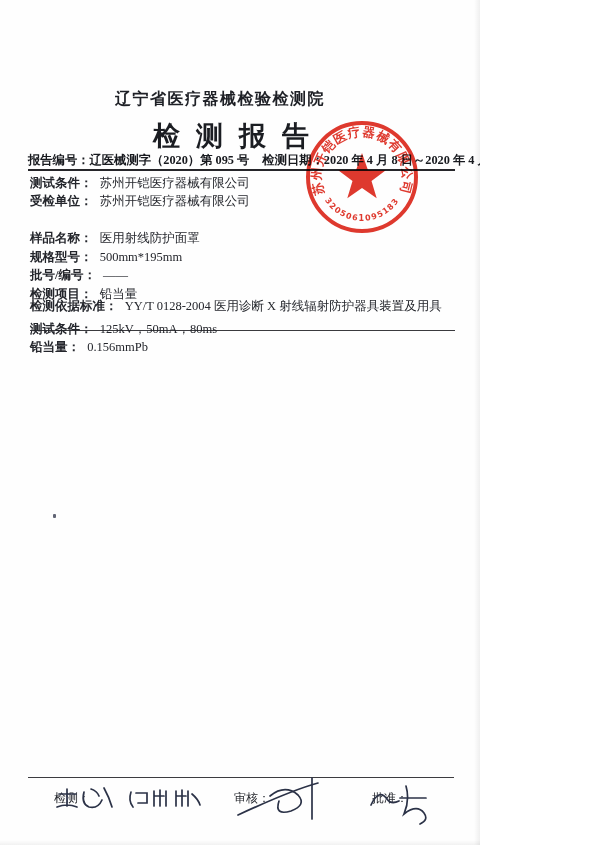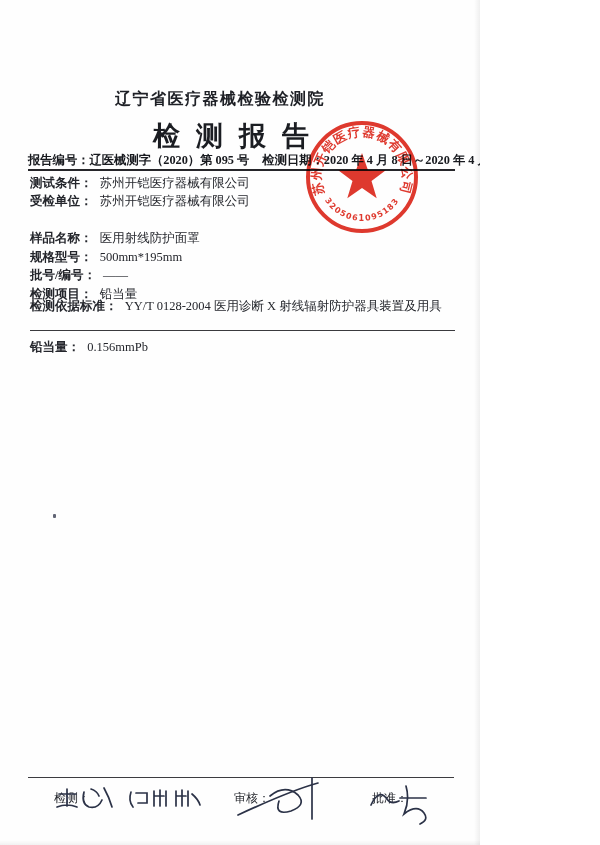--- a/index.html
+++ b/index.html
@@ -110,20 +110,24 @@
     <span class="val">——</span>
   </div>
   <div class="field-row r6">
     <span class="lbl">检测项目：</span>
     <span class="val">铅当量</span>
   </div>
   <div class="field-row r7 underlined">
     <span class="lbl">检测依据标准：</span>
     <span class="val">YY/T 0128-2004 医用诊断 X 射线辐射防护器具装置及用具</span>
   </div>
+  <div class="field-row r8">
+    <span class="lbl">测试条件：</span>
+    <span class="val">125kV，50mA，80ms</span>
+  </div>
   <div class="field-row r9">
     <span class="lbl">铅当量：</span>
     <span class="val">0.156mmPb</span>
   </div>
 
   <svg class="stamp" viewBox="0 0 120 120" xmlns="http://www.w3.org/2000/svg">
     <defs>
       <path id="arcTop" d="M 25 81.5 A 41 41 0 1 1 95 81.5" fill="none"></path>
       <path id="arcBottom" d="M 22 82 A 44 44 0 0 0 98 82" fill="none"></path>
     </defs>

